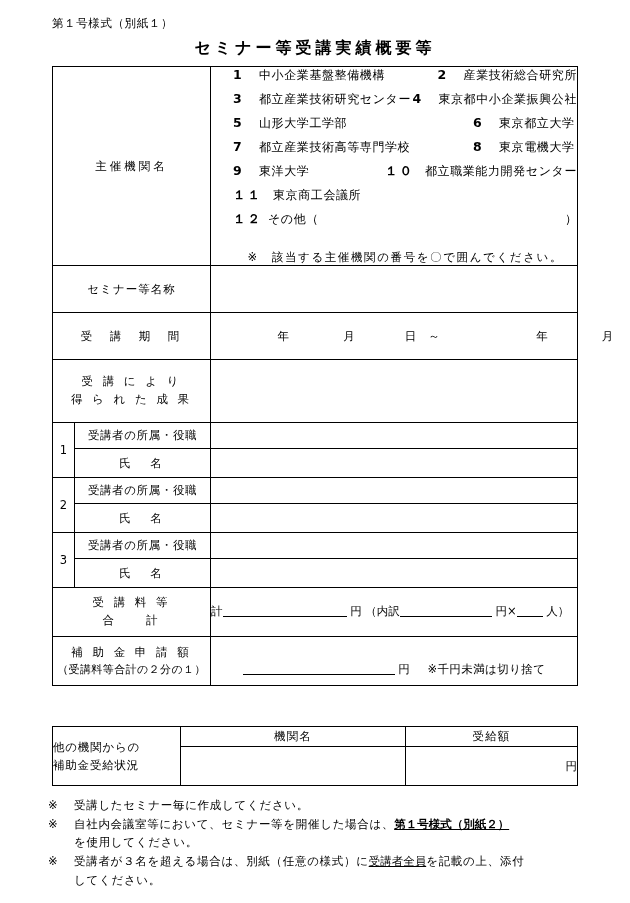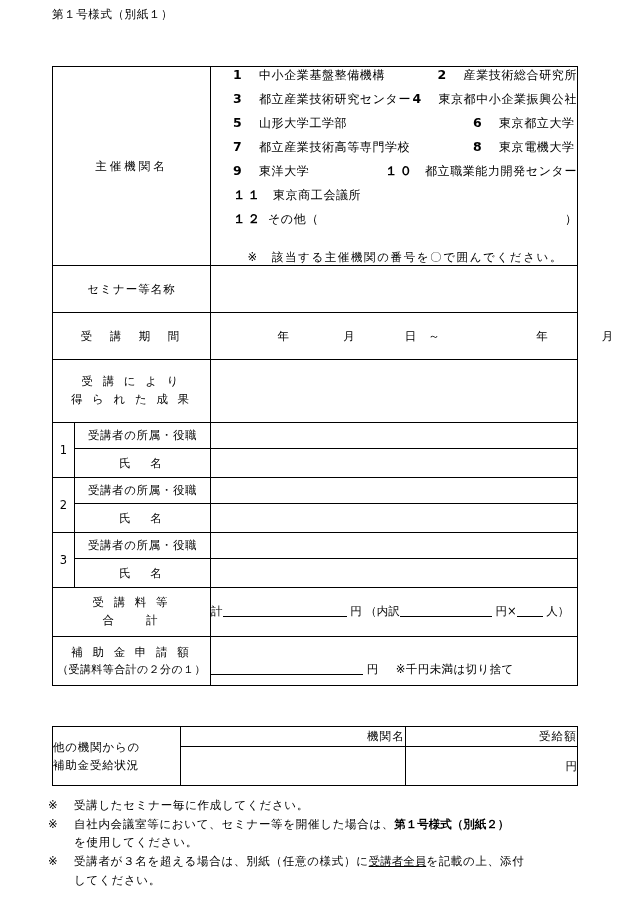--- a/index.html
+++ b/index.html
@@ -20,21 +20,21 @@
     position: absolute;
     left: 0; top: 0;
     width: 630px;
     height: 903px;
   }
 
   
   .form-no {
     position: absolute;
     left: 52px;
-    top: 7px;
+    top: 16px;
     font-size: 11.5px;
     letter-spacing: 0.6px;
     white-space: nowrap;
   }
   .doc-title {
     position: absolute;
     left: 0;
     top: 38px;
     width: 630px;
     text-align: center;
@@ -163,20 +163,21 @@
     vertical-align: -2px;
   }
   .b-long { width: 124px; }
   .b-mid  { width: 92px; }
   .b-short{ width: 26px; }
   .b-sub  { width: 152px; }
 
   .sub-body {
     padding: 4px 14px 6px 18px;
     font-size: 11.5px;
+    text-align: center;
   }
   .sub-line2 { margin-top: 16px; }
   .sub-note { margin-left: 14px; letter-spacing: 0.4px; }
 
   .lbl-small { font-size: 11px; letter-spacing: 0.4px; }
 
   
   .other-table {
     position: absolute;
     left: 52px;
@@ -192,21 +193,21 @@
     vertical-align: middle;
   }
   .other-lbl {
     width: 128px;
     text-align: left;
     letter-spacing: 0.8px;
     line-height: 1.6;
     white-space: nowrap;
   }
   .other-head {
-    text-align: right;
+    text-align: center;
     letter-spacing: 1.2px;
     height: 19px;
   }
   .other-val-yen {
     text-align: right;
     padding-right: 14px;
     height: 38px;
   }
 
   
@@ -229,29 +230,31 @@
     flex: none;
   }
   .note-text { letter-spacing: 0.7px; }
   .note-cont {
     padding-left: 26px;
     letter-spacing: 0.7px;
     white-space: nowrap;
   }
   .emph-bold-ul {
     font-weight: bold;
+    text-decoration: underline;
   }
   .emph-ul { text-decoration: underline; }
 </style>
 </head>
 <body>
 
 <div class="page">
 
   <div class="form-no">第１号様式（別紙１）</div>
+  <div class="doc-title">セミナー等受講実績概要等</div>
 
   <table class="main-table">
     <colgroup>
       <col style="width:22px">
       <col style="width:136px">
       <col>
     </colgroup>
 
     <tbody>
         <tr>

